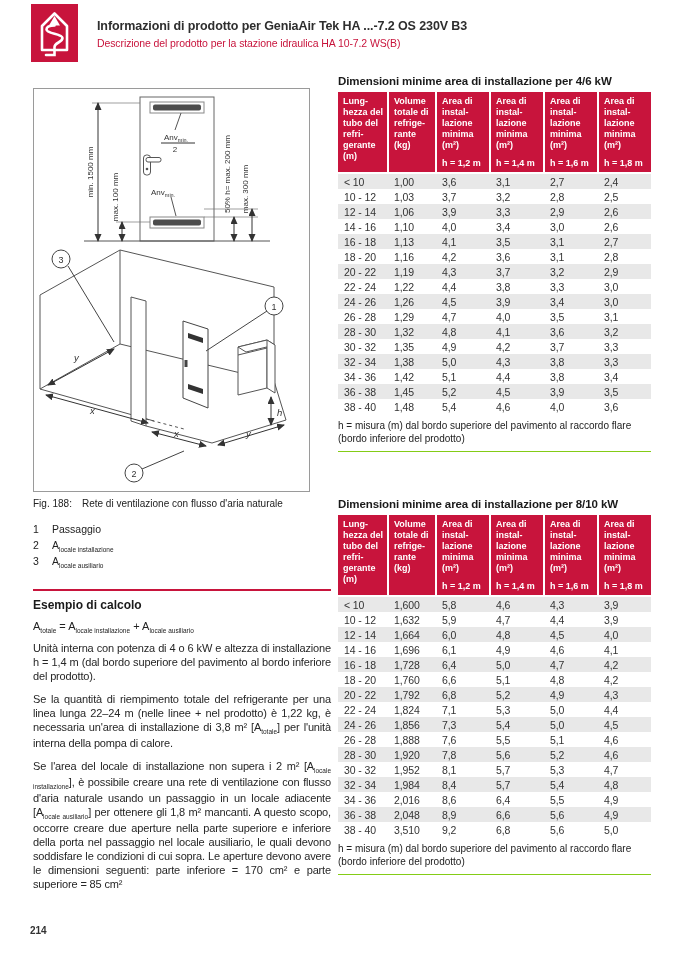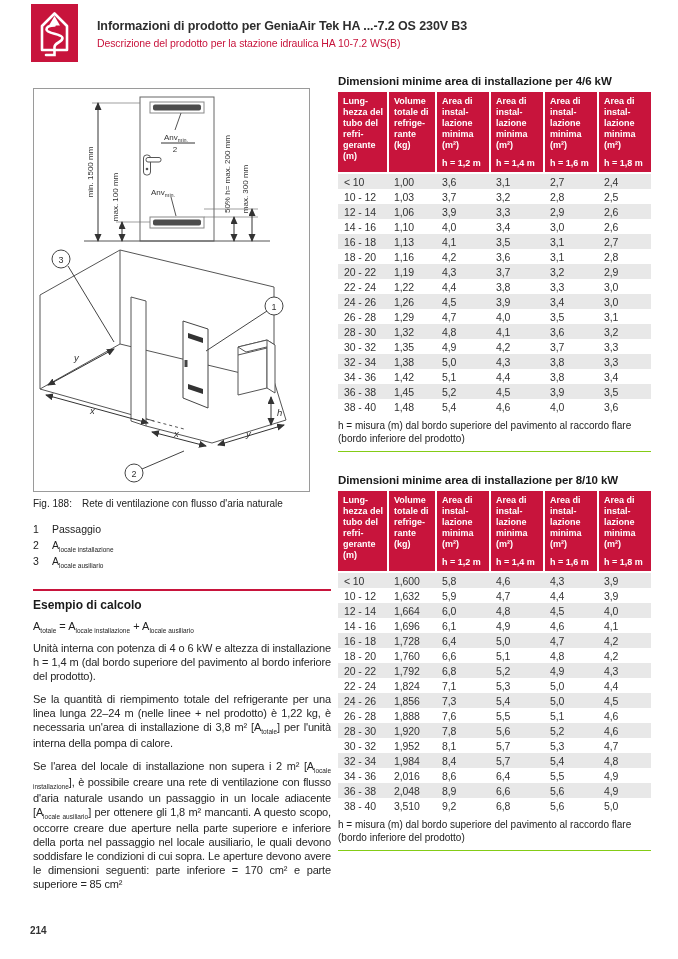--- a/index.html
+++ b/index.html
@@ -31,21 +31,21 @@
   table.min-area th{background:#c8143c;color:#fff;font-size:9px;font-weight:bold;
       text-align:left;vertical-align:top;padding:0;border-right:2px solid #fff;border-bottom:2px solid #fff;}
   table.min-area th:last-child{border-right:none;}
   .thwrap{display:flex;flex-direction:column;height:72px;padding:4px 2px 4px 5px;}
   .thmain{line-height:1.22;}
   .thh{margin-top:auto;white-space:nowrap;}
   table.min-area td{font-size:10.5px;color:#333;height:15px;padding:0 0 0 6px;letter-spacing:-0.1px;}
   table.min-area tr.alt td{background:#e8e8e8;}
   .footnote{font-size:10px;line-height:1.3;color:#222;margin-top:5px;padding-bottom:6px;
       border-bottom:1px solid #84cc16;}
-  .tbl-block + .tbl-block{margin-top:22px;}
+  .tbl-block + .tbl-block{margin-top:46px;}
 
   
   .page-num{position:absolute;left:30px;top:925px;font-size:10px;font-weight:bold;color:#333;}
 
   svg text{font-family:"Liberation Sans",sans-serif;fill:#333;}
   .dimtxt{font-size:8px;}
   .lbl-it{font-size:9.5px;font-style:italic;}
 </style>
 </head>
 <body>

